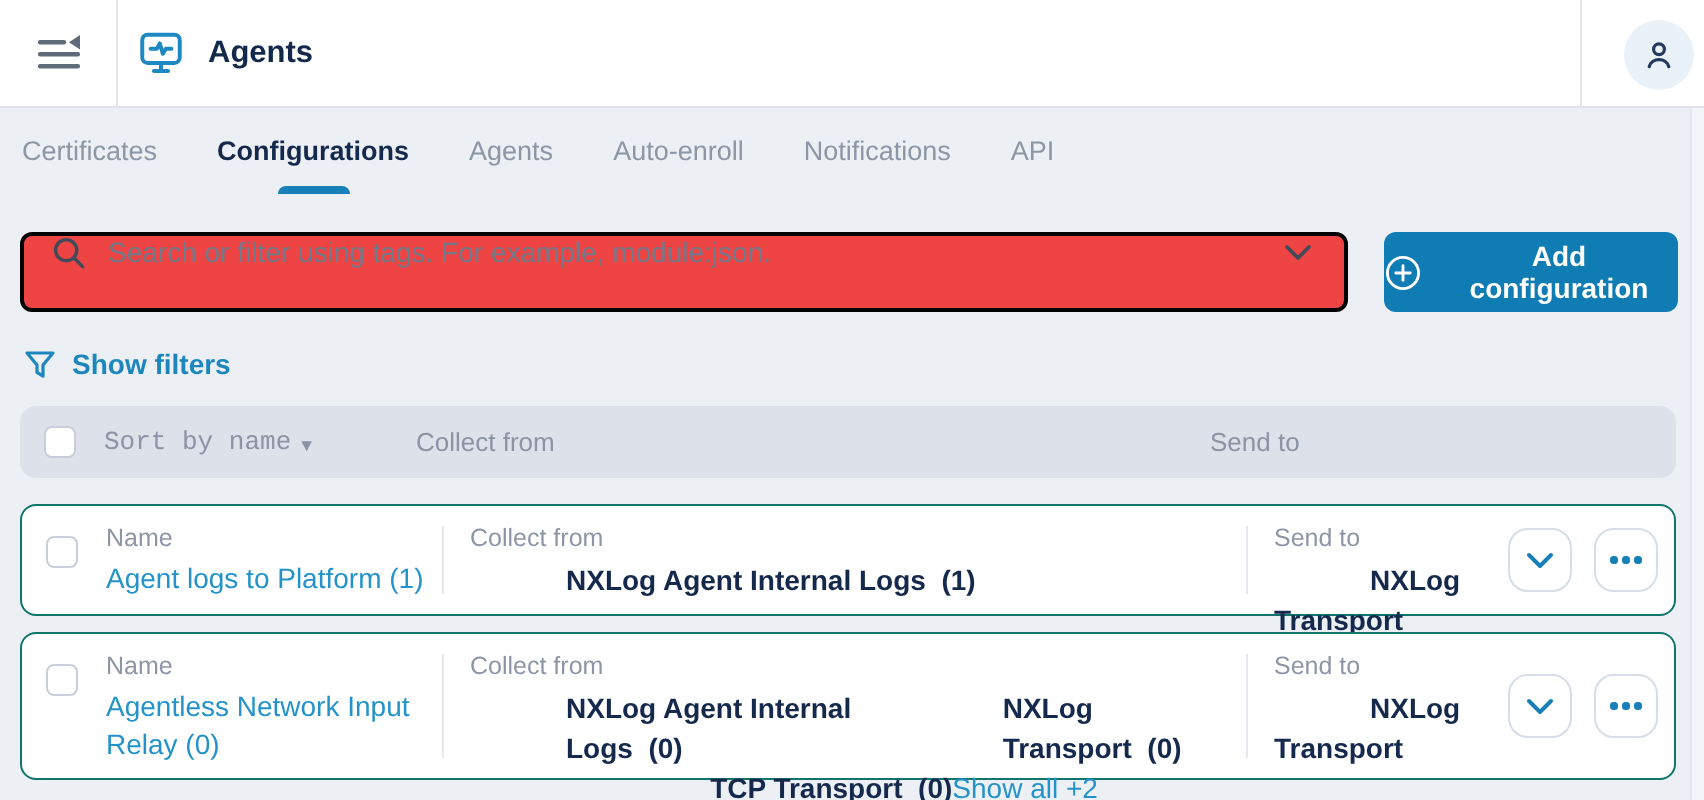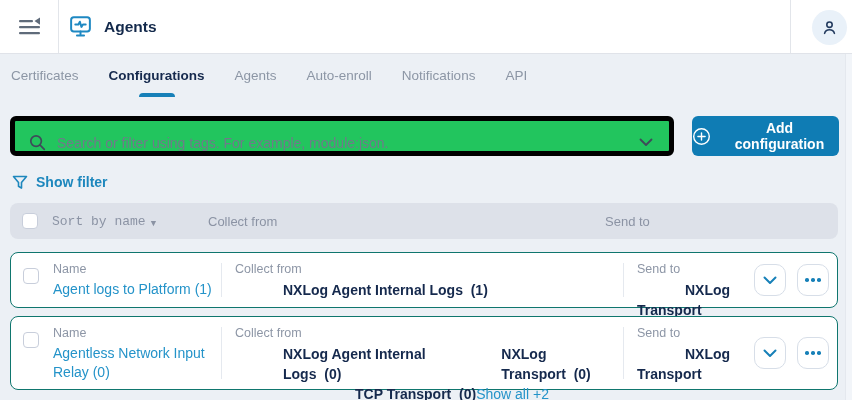--- a/index.html
+++ b/index.html
@@ -16,21 +16,21 @@
   .page-title { font-size:15.5px; font-weight:700; color:#13294b; }
   .avatar { position:absolute; left:812px; top:10px; width:35px; height:35px; border-radius:50%; background:#e9f1f9; display:flex; align-items:center; justify-content:center; color:#223a5e; cursor:pointer; border:none; }
 
   
   .tabs { position:absolute; left:0; top:54px; width:852px; height:43px; display:flex; align-items:stretch; padding-left:11px; gap:30px; }
   .tab { position:relative; display:flex; align-items:center; font-size:13.5px; color:#8c96a5; cursor:pointer; }
   .tab.active { color:#15294d; font-weight:700; }
   .tab.active::after { content:""; position:absolute; left:50%; transform:translateX(-50%); bottom:0; width:36px; height:4px; background:#1780b8; border-radius:4px 4px 0 0; }
 
   
-  .search-box { position:absolute; left:10px; top:116px; width:664px; height:40px; background:#22c55e; border:5px solid #000000; border-radius:6px; display:flex; align-items:flex-end; padding:0 12px 0 14px; }
+  .search-box { position:absolute; left:10px; top:116px; width:664px; height:40px; background:#ef4444; border:2px solid #000000; border-radius:6px; display:flex; align-items:flex-start; padding:0 12px 0 14px; }
   .search-icon { color:#3f4a5a; display:flex; margin-right:11px; flex:0 0 auto; }
   .search-input { flex:1; border:none; outline:none; font-size:14px; color:#2b3548; background:transparent; font-family:"Liberation Sans", sans-serif; }
   .search-input::placeholder { color:#707a8a; }
   .search-chevron { flex:0 0 auto; background:none; border:none; cursor:pointer; color:#3f4a5a; display:flex; padding:4px; }
   .add-btn { position:absolute; left:692px; top:116px; width:147px; height:40px; background:#0f7cb4; border:none; border-radius:6px; color:#ffffff; font-size:14px; font-weight:700; display:flex; align-items:center; justify-content:center; gap:9px; cursor:pointer; font-family:"Liberation Sans", sans-serif; }
 
   
   .show-filters { position:absolute; left:12px; top:172px; height:20px; display:flex; align-items:center; gap:8px; color:#1d87bd; font-size:14px; font-weight:700; cursor:pointer; background:none; border:none; font-family:"Liberation Sans", sans-serif; }
 
   
@@ -145,21 +145,21 @@
     </span>
     <span>Add configuration</span>
   </button>
 
   <button class="show-filters">
     <span style="display:flex;">
       <svg width="16" height="15" viewBox="0 0 16 15" fill="none" stroke="#1d87bd" stroke-width="1.6" stroke-linejoin="round">
         <path d="M1.5 1.5 h13 l-5 6 v5.6 l-3 -1.9 v-3.7 Z"></path>
       </svg>
     </span>
-    <span>Show filter</span>
+    <span>Show filters</span>
   </button>
 
   <div class="thead">
     <span class="checkbox"></span>
     <div class="th th-sort">
       <span>Sort by name</span>
       <span class="sort-arrow">▼</span>
     </div>
     <span class="th th-collect">Collect from</span>
     <span class="th th-send">Send to</span>

